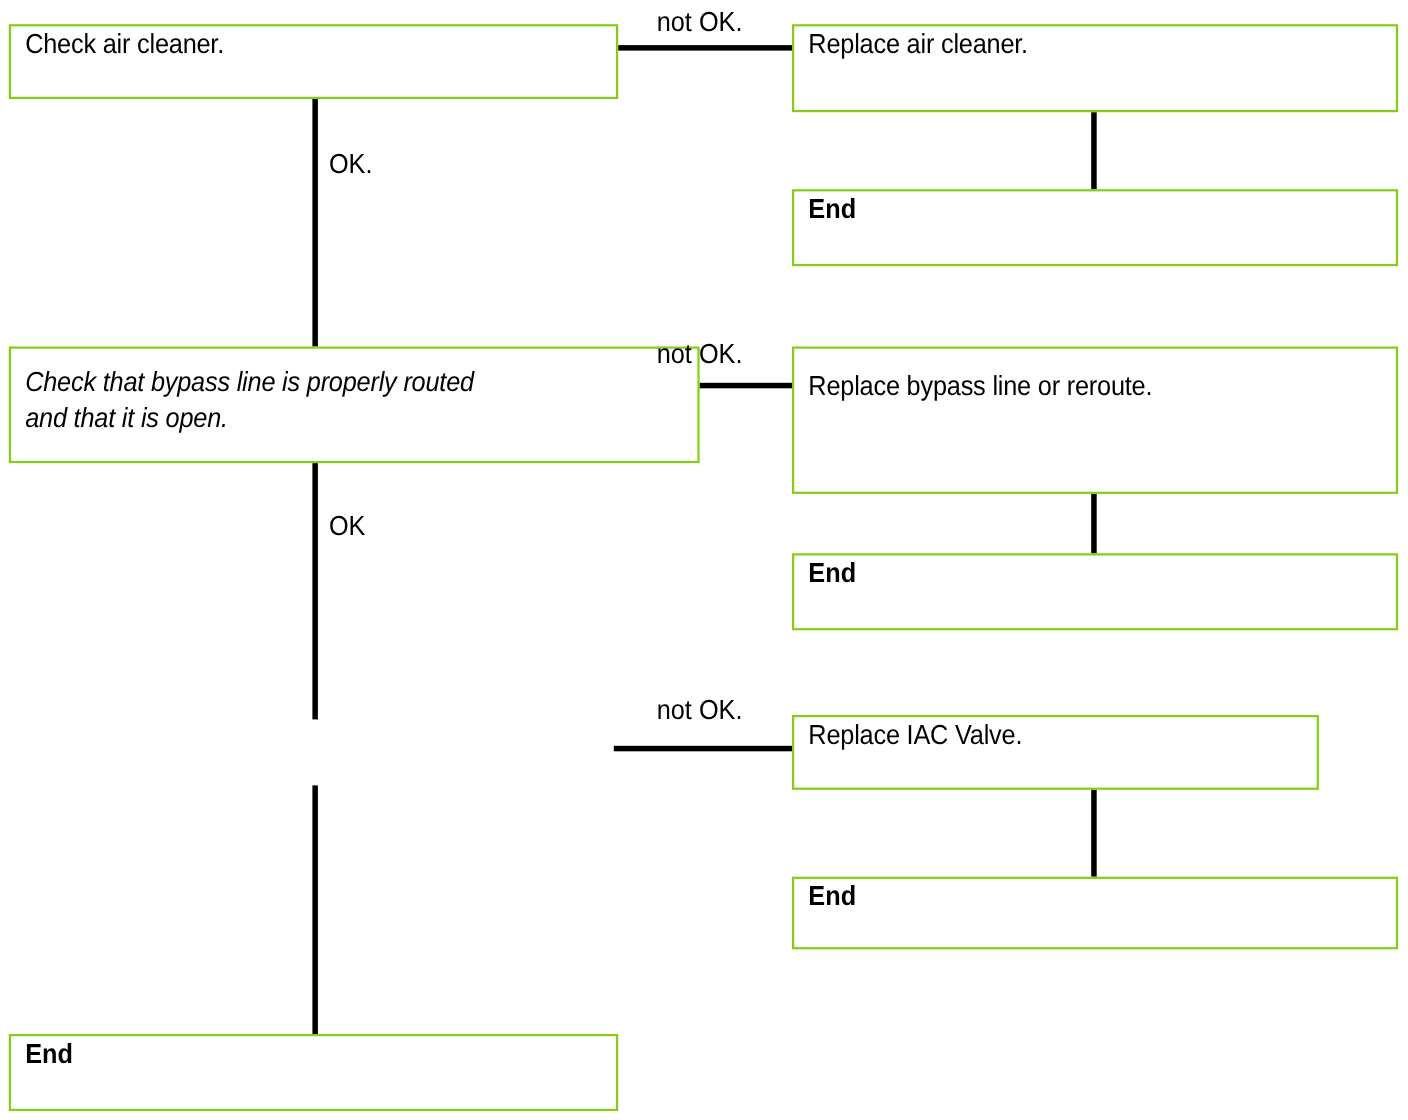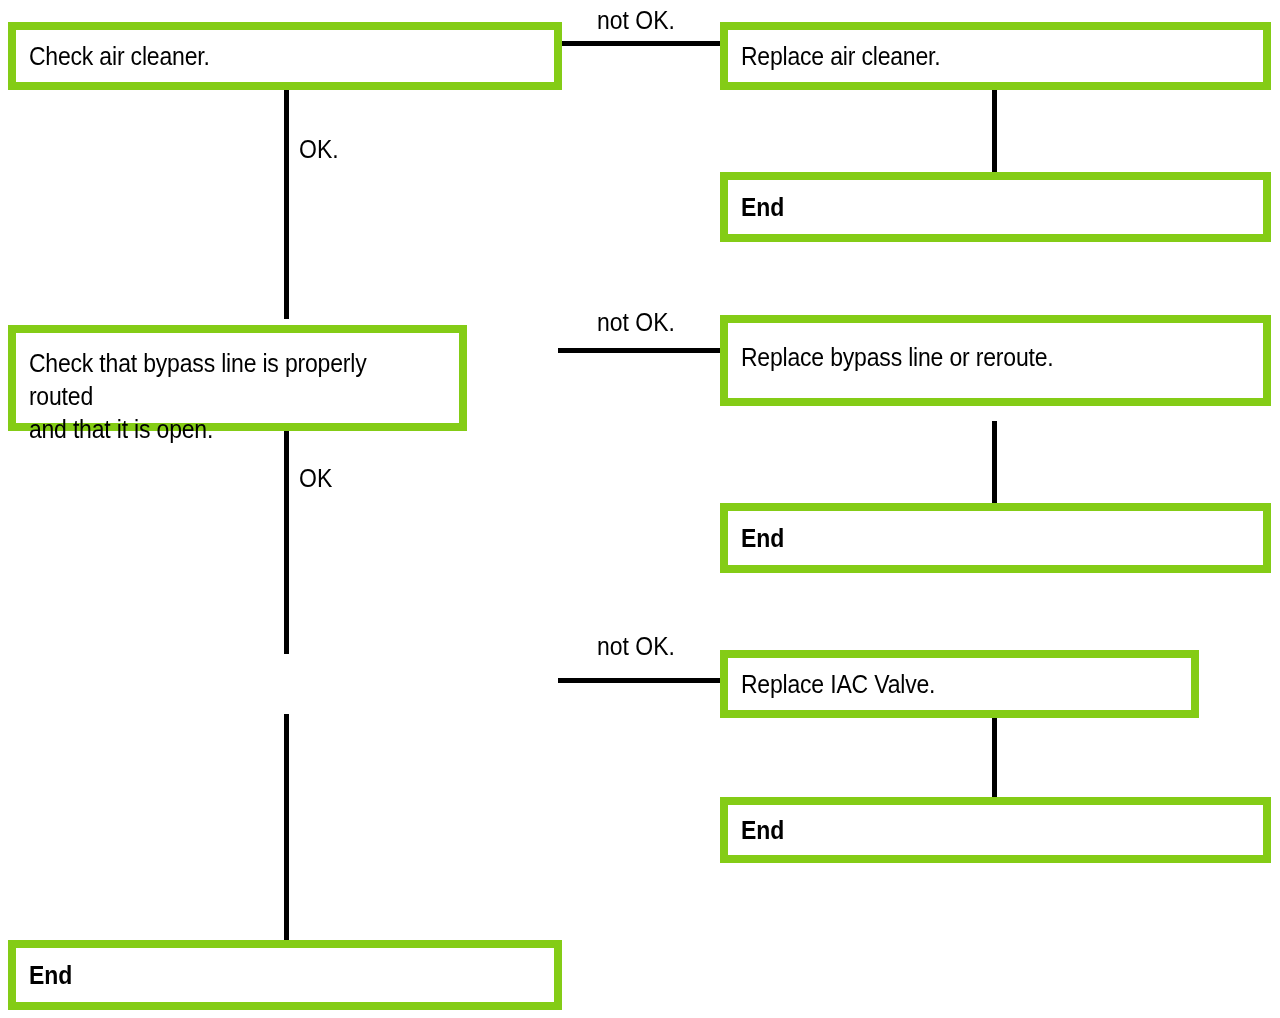--- a/index.html
+++ b/index.html
@@ -14,23 +14,23 @@
     background: #ffffff;
     overflow: hidden;
     font-family: "Liberation Sans", "DejaVu Sans", sans-serif;
   }
 
   
   .node {
     position: absolute;
     box-sizing: border-box;
     background: #ffffff;
-    border: 8px solid #84cc16;
+    border: 2px solid #84cc16;
     display: flex;
-    align-items: center;
+    align-items: flex-start;
     z-index: 3;
   }
   .node .label {
     display: block;
     padding-left: 14px;
     padding-right: 10px;
     font-size: 25px;
     line-height: 1.32;
     color: #000000;
     letter-spacing: -0.2px;
@@ -77,42 +77,42 @@
 
 <div id="canvas">
 
   <div class="node" style="left:8px; top:22px; width:554px; height:68px;">
     <span class="label">Check air cleaner.</span>
   </div>
 
   <div class="hline" style="left:558px; top:41px; width:166px;"></div>
   <div class="edge-label" style="left:597px; top:8px;">not OK.</div>
 
-  <div class="node" style="left:720px; top:22px; width:551px; height:68px;">
+  <div class="node" style="left:720px; top:22px; width:551px; height:80px;">
     <span class="label">Replace air cleaner.</span>
   </div>
 
   <div class="vline" style="left:992px; top:90px; height:86px;"></div>
 
   <div class="node end" style="left:720px; top:172px; width:551px; height:70px;">
     <span class="label">End</span>
   </div>
 
   <div class="vline" style="left:284px; top:86px; height:233px;"></div>
   <div class="edge-label" style="left:299px; top:137px;">OK.</div>
 
-  <div class="node" style="left:8px; top:325px; width:459px; height:106px;">
+  <div class="node" style="left:8px; top:315px; width:628px; height:106px;font-style:italic;">
     <span class="label" style="align-self:flex-start; margin-top:14px;">Check that bypass line is properly routed
 and that it is open.</span>
   </div>
 
   <div class="hline" style="left:558px; top:348px; width:166px;"></div>
   <div class="edge-label" style="left:597px; top:310px;">not OK.</div>
 
-  <div class="node" style="left:720px; top:315px; width:551px; height:91px;">
+  <div class="node" style="left:720px; top:315px; width:551px; height:134px;">
     <span class="label" style="align-self:flex-start; margin-top:18px;">Replace bypass line or reroute.</span>
   </div>
 
   <div class="vline" style="left:992px; top:421px; height:86px;"></div>
 
   <div class="node end" style="left:720px; top:503px; width:551px; height:70px;">
     <span class="label">End</span>
   </div>
 
   <div class="vline" style="left:284px; top:417px; height:237px;"></div>

